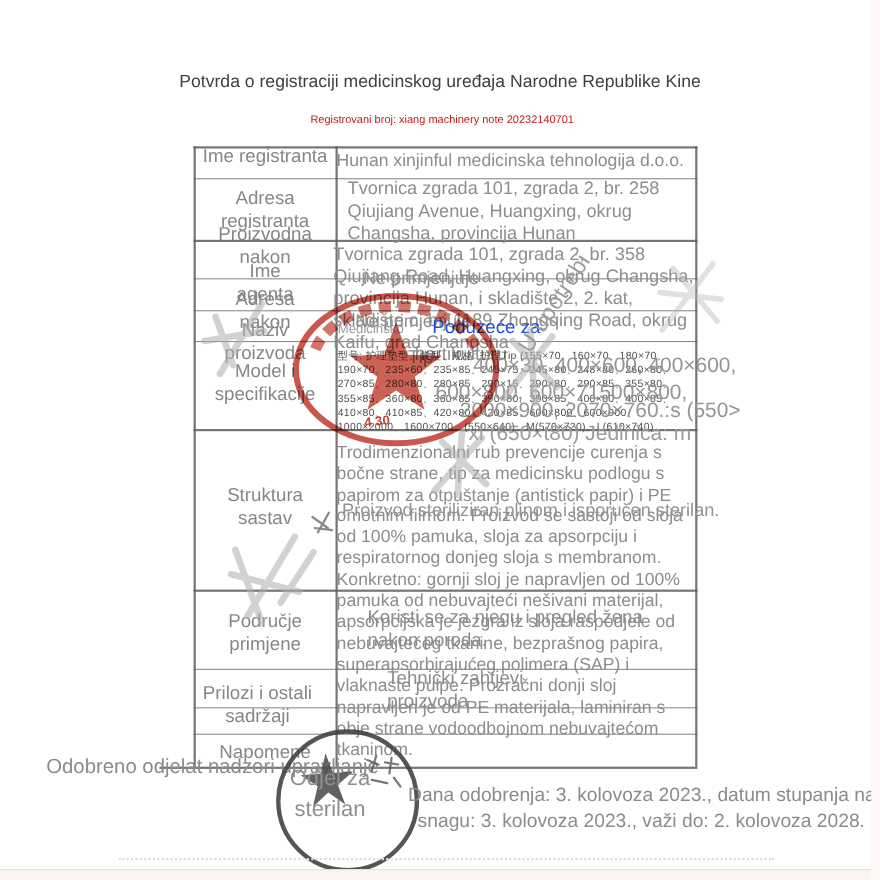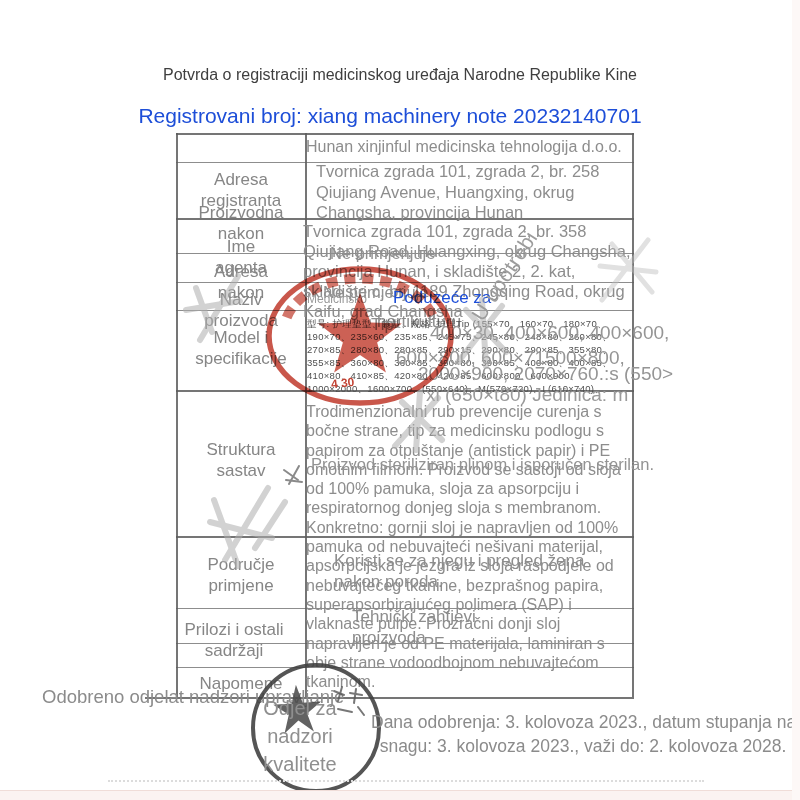--- a/index.html
+++ b/index.html
@@ -15,38 +15,39 @@
   .val{font-size:16.5px;line-height:20px;color:#8d8d8d;text-align:left;}
   .overlay{color:#909090;}
   svg{position:absolute;}
 </style>
 </head>
 <body>
 
 <div id="canvas">
 
   <div class="txt c" style="left:0;top:66px;width:800px;font-size:16px;color:#3f3f3f;">Potvrda o registraciji medicinskog uređaja Narodne Republike Kine</div>
-  <div class="txt c" style="left:4px;top:104px;width:772px;font-size:21px;color:#1d4ed8;">Registrovani broj: xiang machinery note 20232140701</div>
+  <div class="txt c" style="left:16px;top:104px;width:772px;font-size:10px;color:#b91c1c;">Registrovani broj: xiang machinery note 20232140701</div>
 
   <div class="hline" style="left:176px;top:133px;width:458px;"></div>
   <div class="hline thin" style="left:176px;top:162px;width:458px;"></div>
   <div class="hline" style="left:176px;top:218px;width:458px;"></div>
   <div class="hline thin" style="left:176px;top:253px;width:458px;"></div>
   <div class="hline thin" style="left:176px;top:282px;width:458px;"></div>
   <div class="hline thin" style="left:176px;top:310px;width:458px;"></div>
   <div class="hline" style="left:176px;top:390px;width:458px;"></div>
   <div class="hline" style="left:176px;top:536px;width:458px;"></div>
   <div class="hline thin" style="left:176px;top:608px;width:458px;"></div>
   <div class="hline thin" style="left:176px;top:643px;width:458px;"></div>
   <div class="hline thin" style="left:176px;top:667px;width:458px;"></div>
   <div class="hline" style="left:145px;top:697px;width:489px;"></div>
   <div class="vline" style="left:176px;top:133px;height:564px;"></div>
   <div class="vline" style="left:305px;top:133px;height:564px;"></div>
   <div class="vline" style="left:632px;top:133px;height:564px;"></div>
 
+  <div class="txt lbl" style="left:178px;top:131px;width:126px;">Ime registranta</div>
   <div class="txt lbl" style="left:178px;top:169px;width:126px;">Adresa registranta</div>
   <div class="txt lbl" style="left:178px;top:202px;width:126px;">Proizvodna nakon</div>
   <div class="txt lbl" style="left:200px;top:236px;width:82px;">Ime agenta</div>
   <div class="txt lbl" style="left:200px;top:261px;width:82px;">Adresa nakon</div>
   <div class="txt lbl" style="left:195px;top:289px;width:92px;">Naziv proizvoda</div>
   <div class="txt lbl" style="left:187px;top:327px;width:108px;">Model i specifikacije</div>
   <div class="txt lbl" style="left:195px;top:439px;width:92px;">Struktura sastav</div>
   <div class="txt lbl" style="left:192px;top:554px;width:98px;text-align:center;">Područje primjene</div>
   <div class="txt lbl" style="left:178px;top:619px;width:112px;">Prilozi i ostali sadržaji</div>
   <div class="txt lbl" style="left:178px;top:673px;width:126px;">Napomene</div>
@@ -120,22 +121,21 @@
     <g stroke="#565656" stroke-width="2" stroke-linecap="round" fill="none" opacity="0.8">
       <path d="M6,8 l10,4"></path>
         <path d="M14,4 l-4,14"></path>
         <path d="M22,10 l12,2"></path>
         <path d="M28,6 l-2,14"></path>
       <path d="M10,26 l14,3"></path>
         <path d="M30,24 l6,8"></path>
     </g>
   </svg>
   <div class="txt c" style="left:240px;top:697px;width:120px;font-size:20px;color:#8f8f8f;">Odjel za</div>
-  <div class="txt c" style="left:240px;top:725px;width:120px;font-size:20px;color:#8f8f8f;">nadzori</div>
-  <div class="txt c" style="left:240px;top:753px;width:120px;font-size:20px;color:#8f8f8f;">kvalitete</div>
+  <div class="txt c" style="left:240px;top:725px;width:120px;font-size:20px;color:#8f8f8f;">sterilan</div>
 
   <div class="txt c nw" style="left:371px;top:712px;width:424px;font-size:17.5px;color:#8b8b8b;">Dana odobrenja: 3. kolovoza 2023., datum stupanja na</div>
   <div class="txt c nw" style="left:371px;top:736px;width:424px;font-size:17.5px;color:#8b8b8b;">snagu: 3. kolovoza 2023., važi do: 2. kolovoza 2028.</div>
 
   <div style="position:absolute;left:108px;top:780px;width:596px;border-top:2px dotted #dcdcdc;"></div>
   <div style="position:absolute;left:0;top:790px;width:800px;height:10px;background:#fbf3f1;border-top:1px solid #f0ddd8;"></div>
   <div style="position:absolute;left:792px;top:0;width:8px;height:800px;background:#fdf8f7;"></div>
 
 </div>
 

